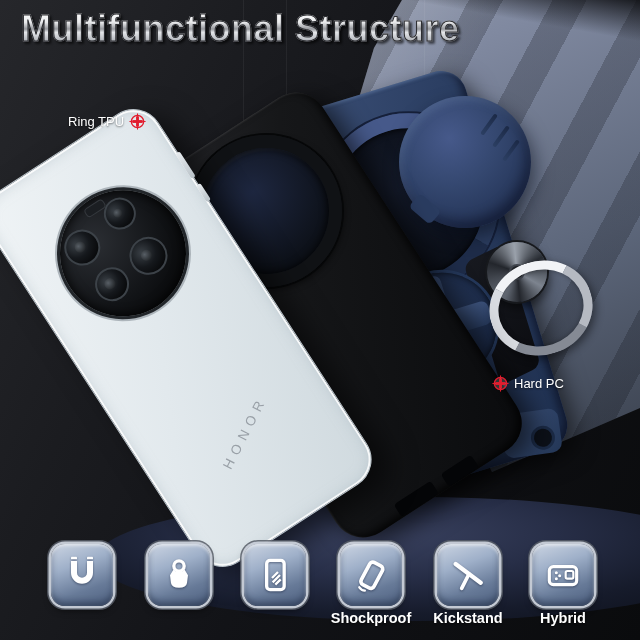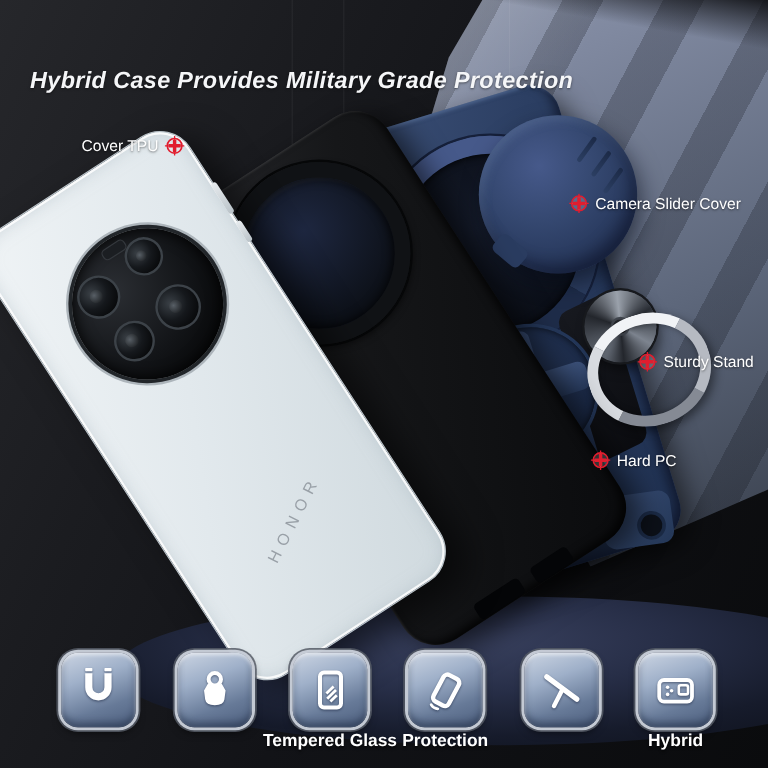--- a/index.html
+++ b/index.html
@@ -161,51 +161,31 @@
     <div class="camera-module">
       <div class="lens" style="left:14px;top:18px;width:36px;height:36px"></div>
       <div class="lens blue" style="left:66px;top:12px;width:32px;height:32px"></div>
       <div class="lens" style="left:20px;top:66px;width:34px;height:34px"></div>
       <div class="lens" style="left:64px;top:60px;width:38px;height:38px"></div>
       <div class="lens-pill"></div>
     </div>
   </div>
   <div class="honor-text">HONOR</div>
 
-  <div class="subtitle">Hybrid Case Provides Military Grade Protection</div>
+  <div class="title">Multifunctional Structure</div>
 
   <div class="callout" style="left:68px;top:113px">
-    <span class="txt">Cover TPU</span>
+    <span class="txt">Ring TPU</span>
     <svg width="17" height="17" viewBox="0 0 20 20">
       <line x1="10" y1="0.5" x2="10" y2="19.5" stroke="#e11d2e" stroke-width="1.3"></line>
       <line x1="0.5" y1="10" x2="19.5" y2="10" stroke="#e11d2e" stroke-width="1.3"></line>
       <circle cx="10" cy="10" r="7.2" fill="rgba(255,255,255,0.18)" stroke="#e11d2e" stroke-width="1.6"></circle>
       <line x1="10" y1="4" x2="10" y2="16" stroke="#e11d2e" stroke-width="3.4"></line>
       <line x1="4" y1="10" x2="16" y2="10" stroke="#e11d2e" stroke-width="3.4"></line>
     </svg>
-  </div>
-  <div class="callout" style="left:474px;top:161px">
-    <svg width="17" height="17" viewBox="0 0 20 20">
-      <line x1="10" y1="0.5" x2="10" y2="19.5" stroke="#e11d2e" stroke-width="1.3"></line>
-      <line x1="0.5" y1="10" x2="19.5" y2="10" stroke="#e11d2e" stroke-width="1.3"></line>
-      <circle cx="10" cy="10" r="7.2" fill="rgba(255,255,255,0.18)" stroke="#e11d2e" stroke-width="1.6"></circle>
-      <line x1="10" y1="4" x2="10" y2="16" stroke="#e11d2e" stroke-width="3.4"></line>
-      <line x1="4" y1="10" x2="16" y2="10" stroke="#e11d2e" stroke-width="3.4"></line>
-    </svg>
-    <span class="txt">Camera Slider Cover</span>
-  </div>
-  <div class="callout" style="left:531px;top:293px">
-    <svg width="17" height="17" viewBox="0 0 20 20">
-      <line x1="10" y1="0.5" x2="10" y2="19.5" stroke="#e11d2e" stroke-width="1.3"></line>
-      <line x1="0.5" y1="10" x2="19.5" y2="10" stroke="#e11d2e" stroke-width="1.3"></line>
-      <circle cx="10" cy="10" r="7.2" fill="rgba(255,255,255,0.18)" stroke="#e11d2e" stroke-width="1.6"></circle>
-      <line x1="10" y1="4" x2="10" y2="16" stroke="#e11d2e" stroke-width="3.4"></line>
-      <line x1="4" y1="10" x2="16" y2="10" stroke="#e11d2e" stroke-width="3.4"></line>
-    </svg>
-    <span class="txt">Sturdy Stand</span>
   </div>
   <div class="callout" style="left:492px;top:375px">
     <svg width="17" height="17" viewBox="0 0 20 20">
       <line x1="10" y1="0.5" x2="10" y2="19.5" stroke="#e11d2e" stroke-width="1.3"></line>
       <line x1="0.5" y1="10" x2="19.5" y2="10" stroke="#e11d2e" stroke-width="1.3"></line>
       <circle cx="10" cy="10" r="7.2" fill="rgba(255,255,255,0.18)" stroke="#e11d2e" stroke-width="1.6"></circle>
       <line x1="10" y1="4" x2="10" y2="16" stroke="#e11d2e" stroke-width="3.4"></line>
       <line x1="4" y1="10" x2="16" y2="10" stroke="#e11d2e" stroke-width="3.4"></line>
     </svg>
     <span class="txt">Hard PC</span>
@@ -247,17 +227,17 @@
   <div class="tile" style="left:532px">
     <svg viewBox="0 0 24 24">
       <rect x="3.8" y="7" width="16.4" height="10.8" rx="2.4" fill="none" stroke="#fff" stroke-width="1.9"></rect>
       <rect x="13.6" y="9.6" width="4.6" height="4.6" rx="1" fill="none" stroke="#fff" stroke-width="1.3"></rect>
       <circle cx="8" cy="10.6" r="0.9" fill="#fff"></circle>
       <circle cx="10" cy="12.4" r="0.9" fill="#fff"></circle>
       <circle cx="8" cy="14.2" r="0.9" fill="#fff"></circle>
     </svg>
   </div>
 
-  <div class="tile-label" style="left:215px">Tempered Glass</div>
-  <div class="tile-label" style="left:311px">Protection</div>
+  <div class="tile-label" style="left:311px">Shockproof</div>
+  <div class="tile-label" style="left:408px">Kickstand</div>
   <div class="tile-label" style="left:503px">Hybrid</div>
 
 </div>
 
 </body></html>

